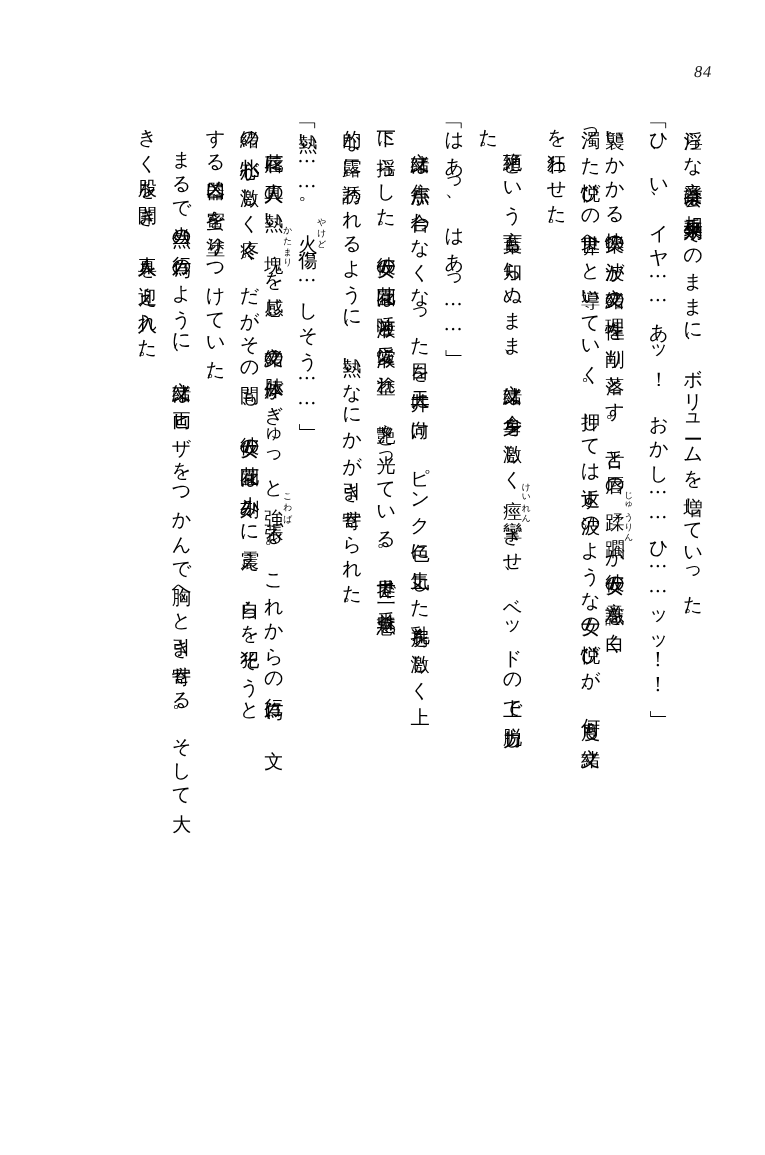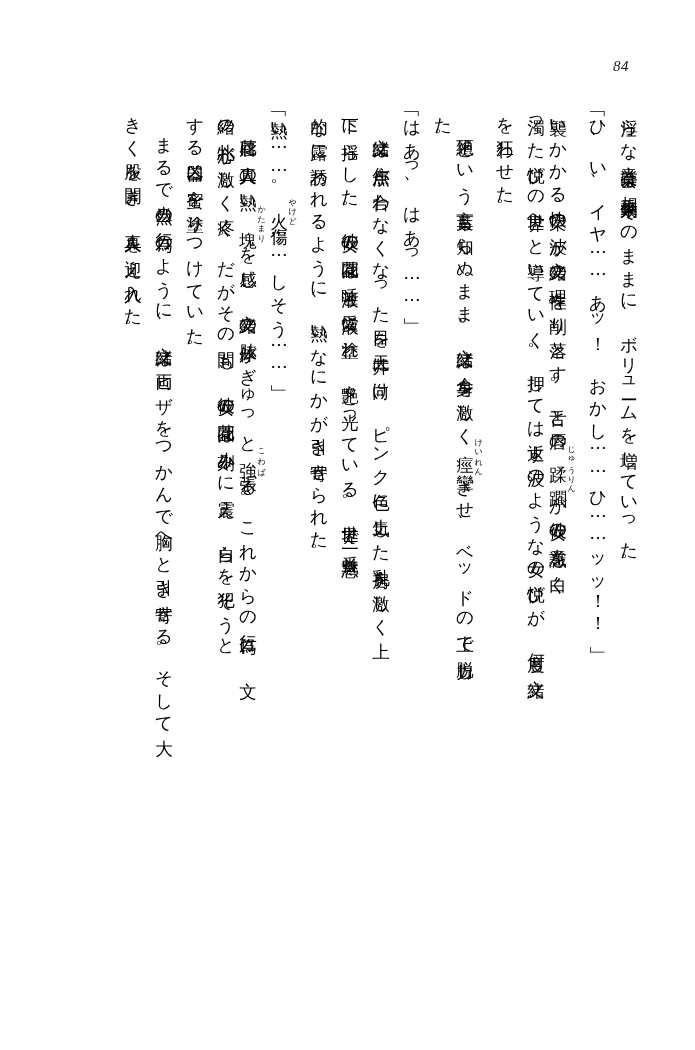--- a/index.html
+++ b/index.html
@@ -15,21 +15,21 @@
     position: relative;
     width: 695px;
     height: 1050px;
     background: #ffffff;
     overflow: hidden;
     box-sizing: border-box;
   }
   .page-number {
     position: absolute;
     top: 58px;
-    right: 66px;
+    right: 48px;
     font-size: 15px;
     font-style: italic;
     font-family: "Liberation Serif", "DejaVu Serif", serif;
     letter-spacing: 0.5px;
     color: #1a1a1a;
   }
   .text-body {
     position: absolute;
     top: 105px;
     right: 58px;

